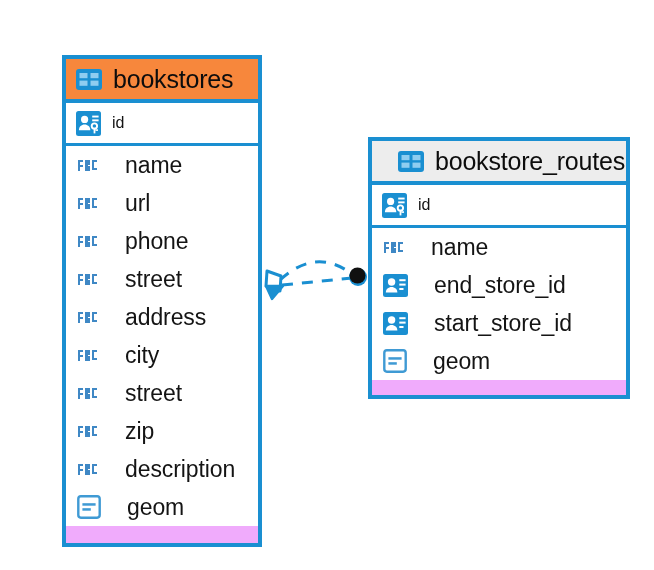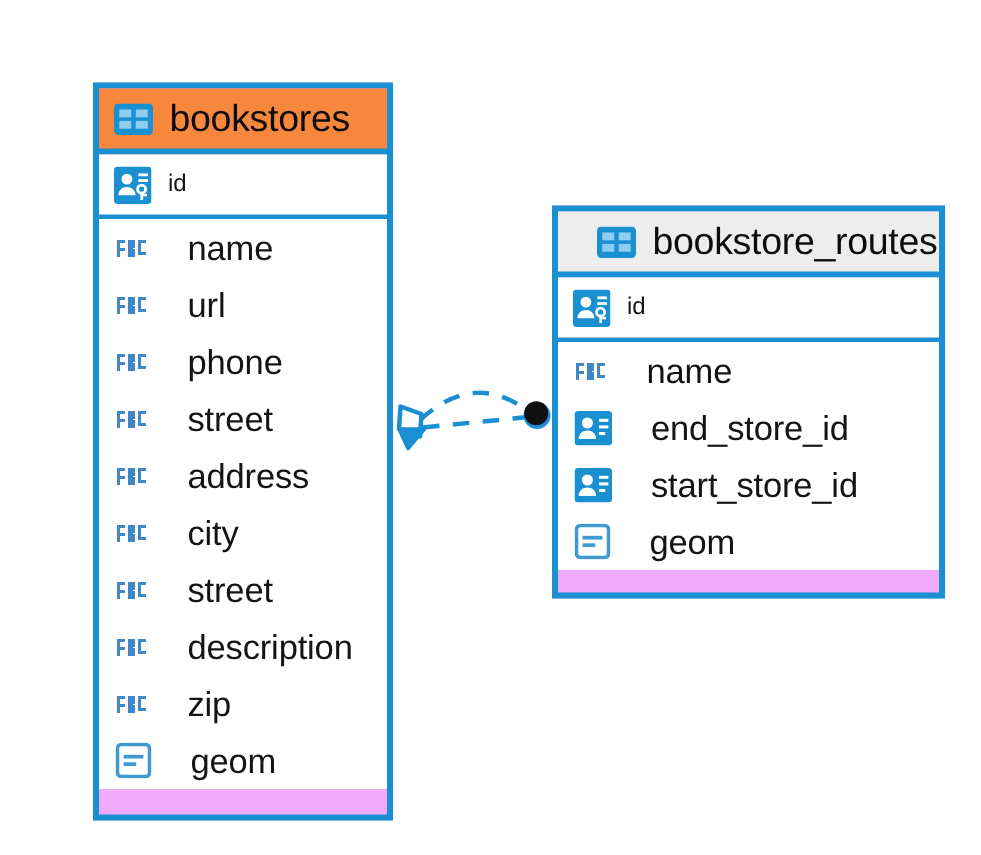--- a/index.html
+++ b/index.html
@@ -212,32 +212,32 @@
     </div>
 
     <div class="field-row">
       <span class="ico">
         <svg width="22" height="13" viewBox="0 0 22 13" shape-rendering="crispEdges">
           <path d="M1 1h5v2H3v3h3v2H3v4H1z M1 6h5v2H1z" fill="#3f88c5"></path>
           <path d="M8 1h5v5h-1.6v1h1.6v5H8z M10 3h1.5v2H10z M10 8h1.5v2H10z" fill="#3f88c5"></path>
           <path d="M15 1h5v2h-3v6h3v2h-5z" fill="#3f88c5"></path>
         </svg>
       </span>
+      <span class="field-label">zip</span>
+    </div>
+
+    <div class="field-row">
+      <span class="ico">
+        <svg width="22" height="13" viewBox="0 0 22 13" shape-rendering="crispEdges">
+          <path d="M1 1h5v2H3v3h3v2H3v4H1z M1 6h5v2H1z" fill="#3f88c5"></path>
+          <path d="M8 1h5v5h-1.6v1h1.6v5H8z M10 3h1.5v2H10z M10 8h1.5v2H10z" fill="#3f88c5"></path>
+          <path d="M15 1h5v2h-3v6h3v2h-5z" fill="#3f88c5"></path>
+        </svg>
+      </span>
       <span class="field-label">description</span>
-    </div>
-
-    <div class="field-row">
-      <span class="ico">
-        <svg width="22" height="13" viewBox="0 0 22 13" shape-rendering="crispEdges">
-          <path d="M1 1h5v2H3v3h3v2H3v4H1z M1 6h5v2H1z" fill="#3f88c5"></path>
-          <path d="M8 1h5v5h-1.6v1h1.6v5H8z M10 3h1.5v2H10z M10 8h1.5v2H10z" fill="#3f88c5"></path>
-          <path d="M15 1h5v2h-3v6h3v2h-5z" fill="#3f88c5"></path>
-        </svg>
-      </span>
-      <span class="field-label">zip</span>
     </div>
 
     <div class="field-row">
       <span class="ico">
         <svg width="24" height="24" viewBox="0 0 24 24">
           <rect x="1.3" y="1.3" width="21.4" height="21.4" rx="2.6" fill="#ffffff" stroke="#3f9ad4" stroke-width="2.4"></rect>
           <rect x="5.4" y="8.2" width="13.2" height="2.5" fill="#3f9ad4"></rect>
           <rect x="5.4" y="13.2" width="8.4" height="2.5" fill="#3f9ad4"></rect>
         </svg>
       </span>

